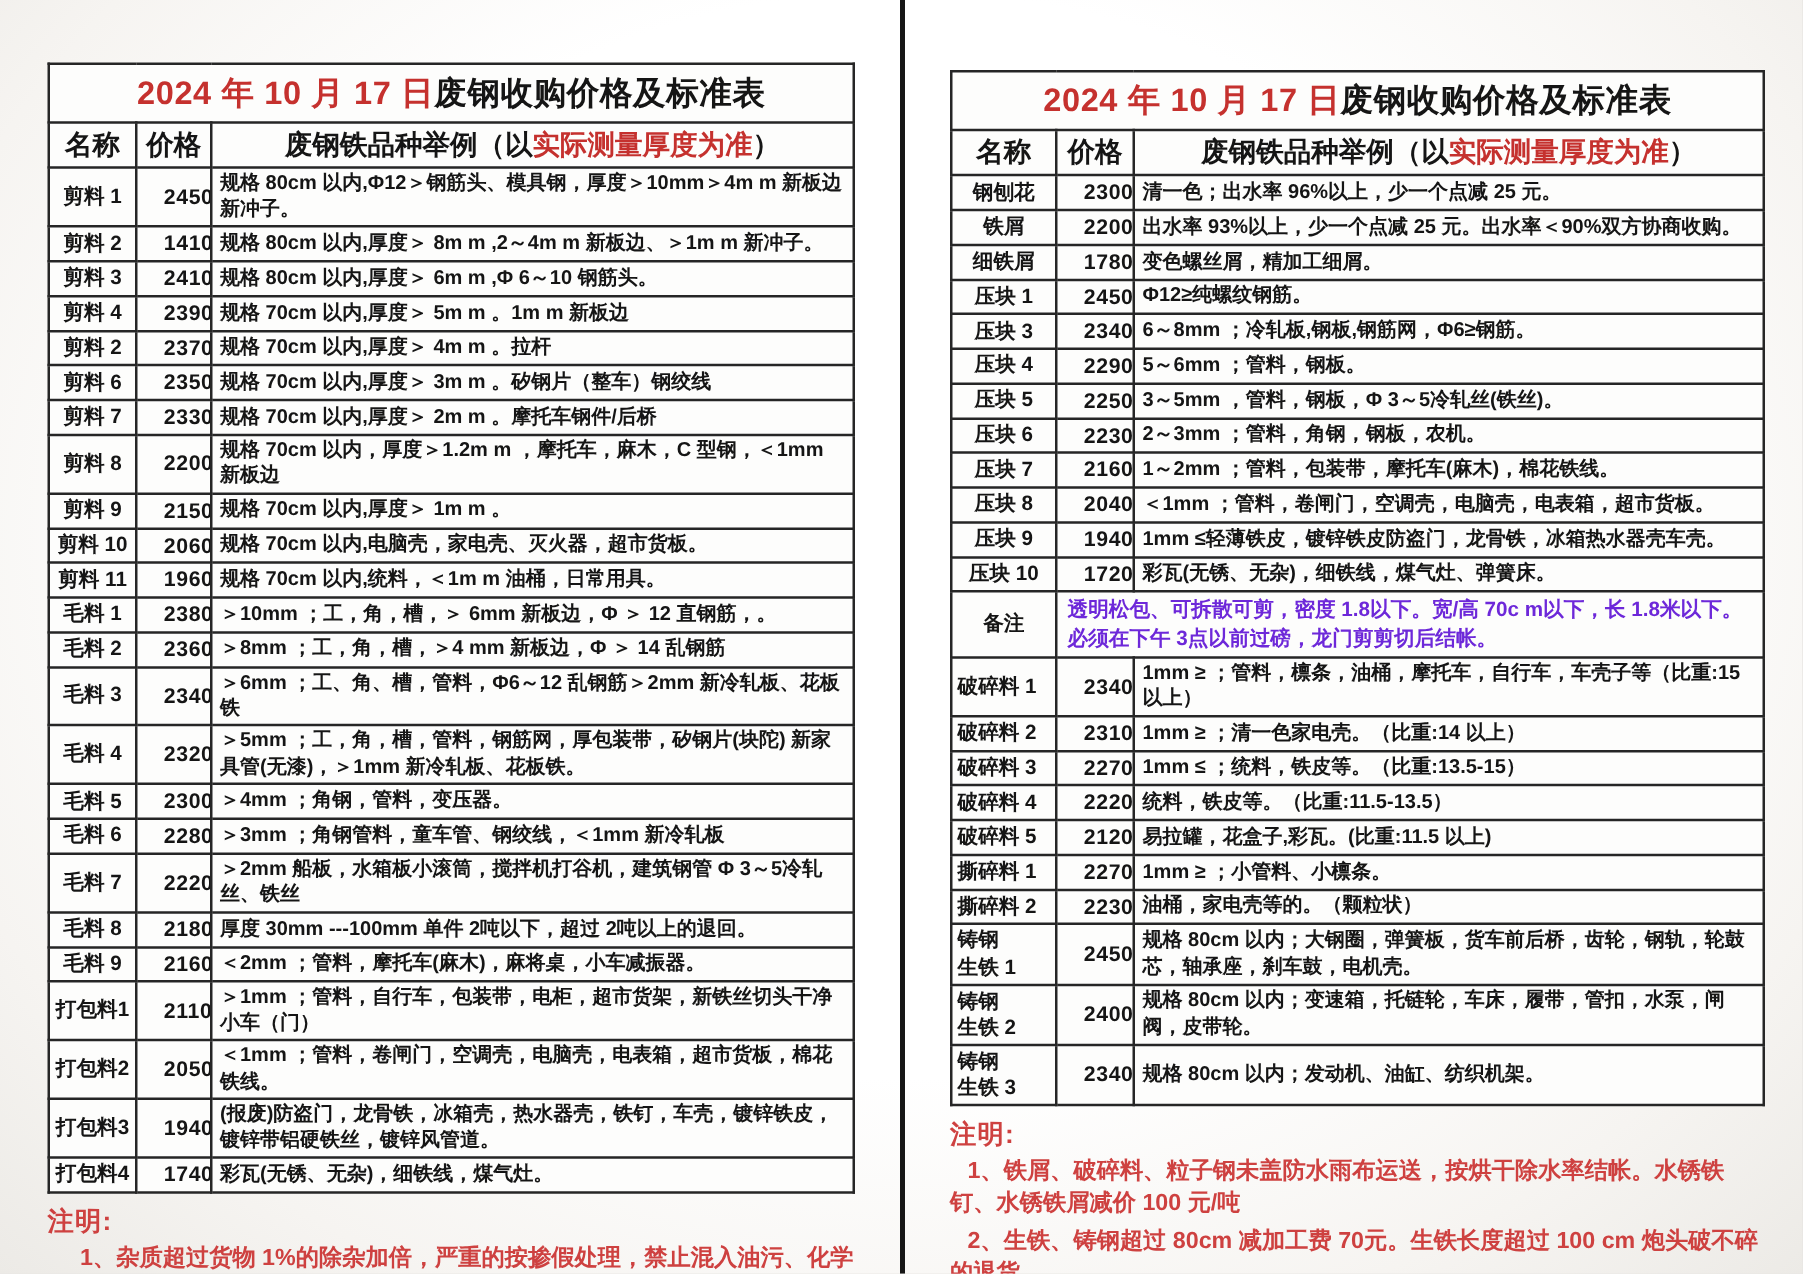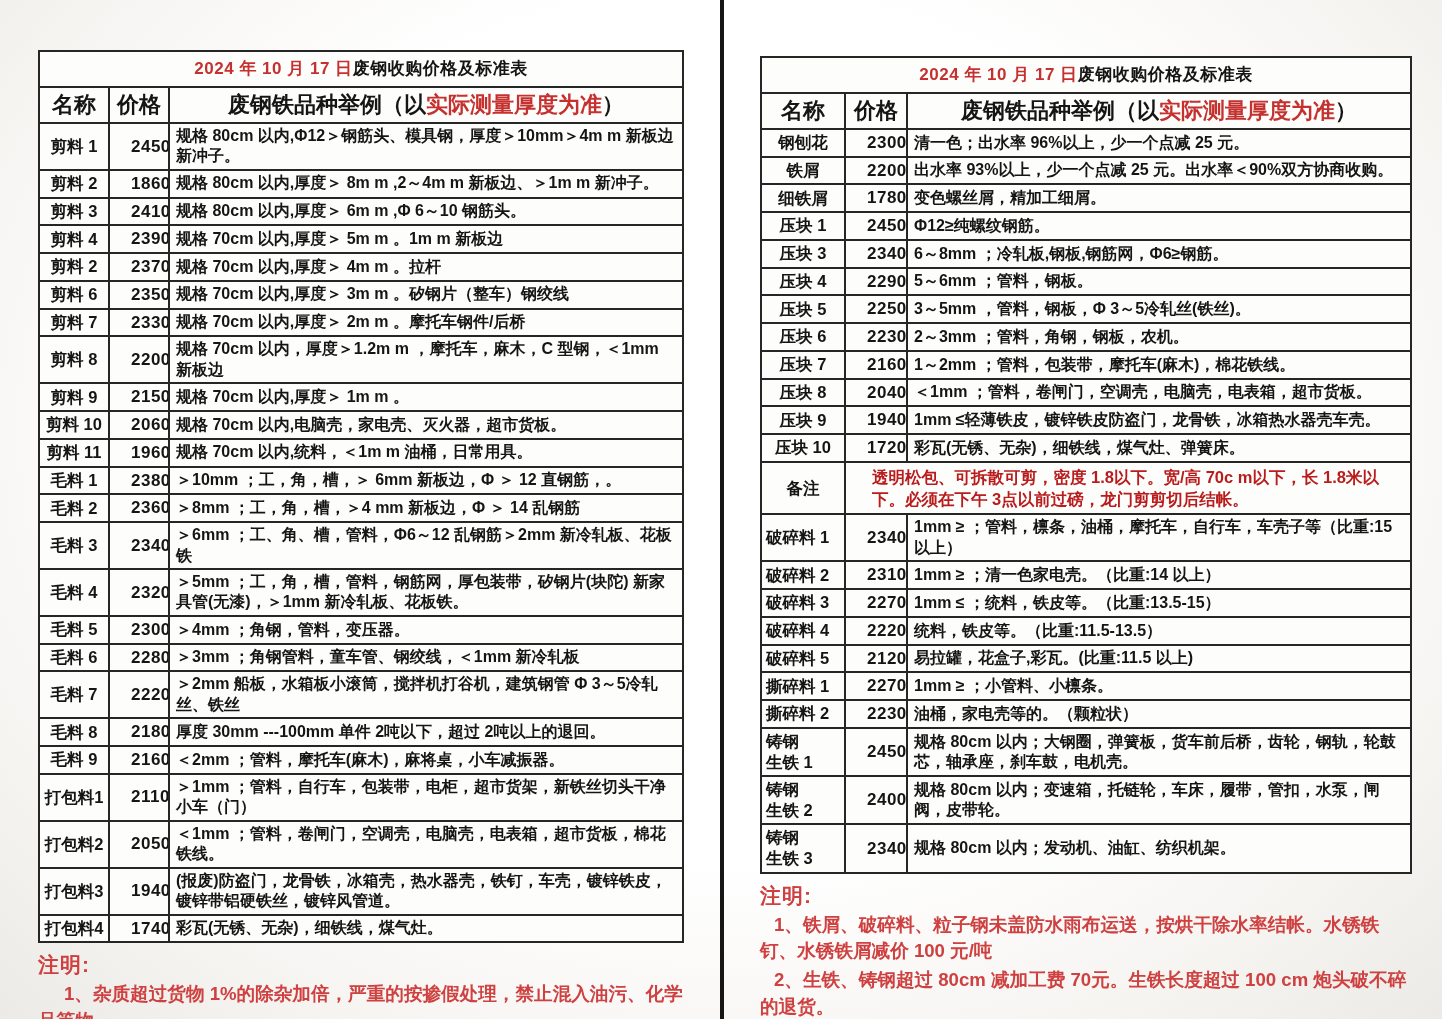--- a/index.html
+++ b/index.html
@@ -17,32 +17,32 @@
   .page-left{left:38px;top:50px;width:646px;}
   .page-right{left:760px;top:56px;width:652px;}
   .divider{position:absolute;left:720px;top:0;width:4px;height:1019px;background:#161616;}
 
   table.price-table{width:100%;border-collapse:collapse;background:#fdfdfc;table-layout:fixed;}
   .price-table th,.price-table td{
     border:2px solid #262626;color:#151515;
     padding:2px 6px;line-height:1.28;vertical-align:middle;
     overflow:hidden;
   }
-  .title-row th{font-size:17px;text-align:center;padding:6px 0;letter-spacing:.5px;}
+  .title-row th{font-size:26px;text-align:center;padding:6px 0;letter-spacing:.5px;}
   .head-row th{font-size:22px;text-align:center;padding:3px 2px;}
   td.c-name{text-align:center;font-size:16.5px;white-space:pre-line;padding:2px 1px;}
   td.c-price{text-align:center;font-size:17px;letter-spacing:.5px;padding-left:21px;}
   td.c-desc{text-align:left;font-size:16px;}
   .page-right tbody.grp-bottom td.c-name{text-align:left;padding-left:4px;}
 
   col.w-name-l{width:70px;} col.w-price-l{width:60px;}
   col.w-name-r{width:84px;} col.w-price-r{width:62px;}
 
   .red{color:#c5312e;}
-  td.remark-cell{color:#b91c1c;font-size:16.5px;line-height:1.35;padding:3px 26px;}
+  td.remark-cell{color:#6d28d9;font-size:16.5px;line-height:1.35;padding:3px 8px;}
 
   .notes{margin-top:8px;color:#ce4140;width:100%;}
   .notes-title{font-size:21px;margin:2px 0;letter-spacing:1px;}
   .note-line{margin:0 0 3px 0;font-size:18.6px;line-height:1.42;text-indent:26px;}
   .page-right .note-line{text-indent:14px;}
 </style>
 </head>
 <body>
 
 <div class="photo">
@@ -67,21 +67,21 @@
       <tbody>
 
           <tr class="data-row">
             <td class="c-name">剪料 1</td>
             <td class="c-price">2450</td>
             <td class="c-desc">规格 80cm 以内,Φ12＞钢筋头、模具钢，厚度＞10mm＞4m m 新板边新冲子。</td>
           </tr>
 
           <tr class="data-row">
             <td class="c-name">剪料 2</td>
-            <td class="c-price">1860</td>
+            <td class="c-price">1410</td>
             <td class="c-desc">规格 80cm 以内,厚度＞ 8m m ,2～4m m 新板边、＞1m m 新冲子。</td>
           </tr>
 
           <tr class="data-row">
             <td class="c-name">剪料 3</td>
             <td class="c-price">2410</td>
             <td class="c-desc">规格 80cm 以内,厚度＞ 6m m ,Φ 6～10 钢筋头。</td>
           </tr>
 
           <tr class="data-row">

